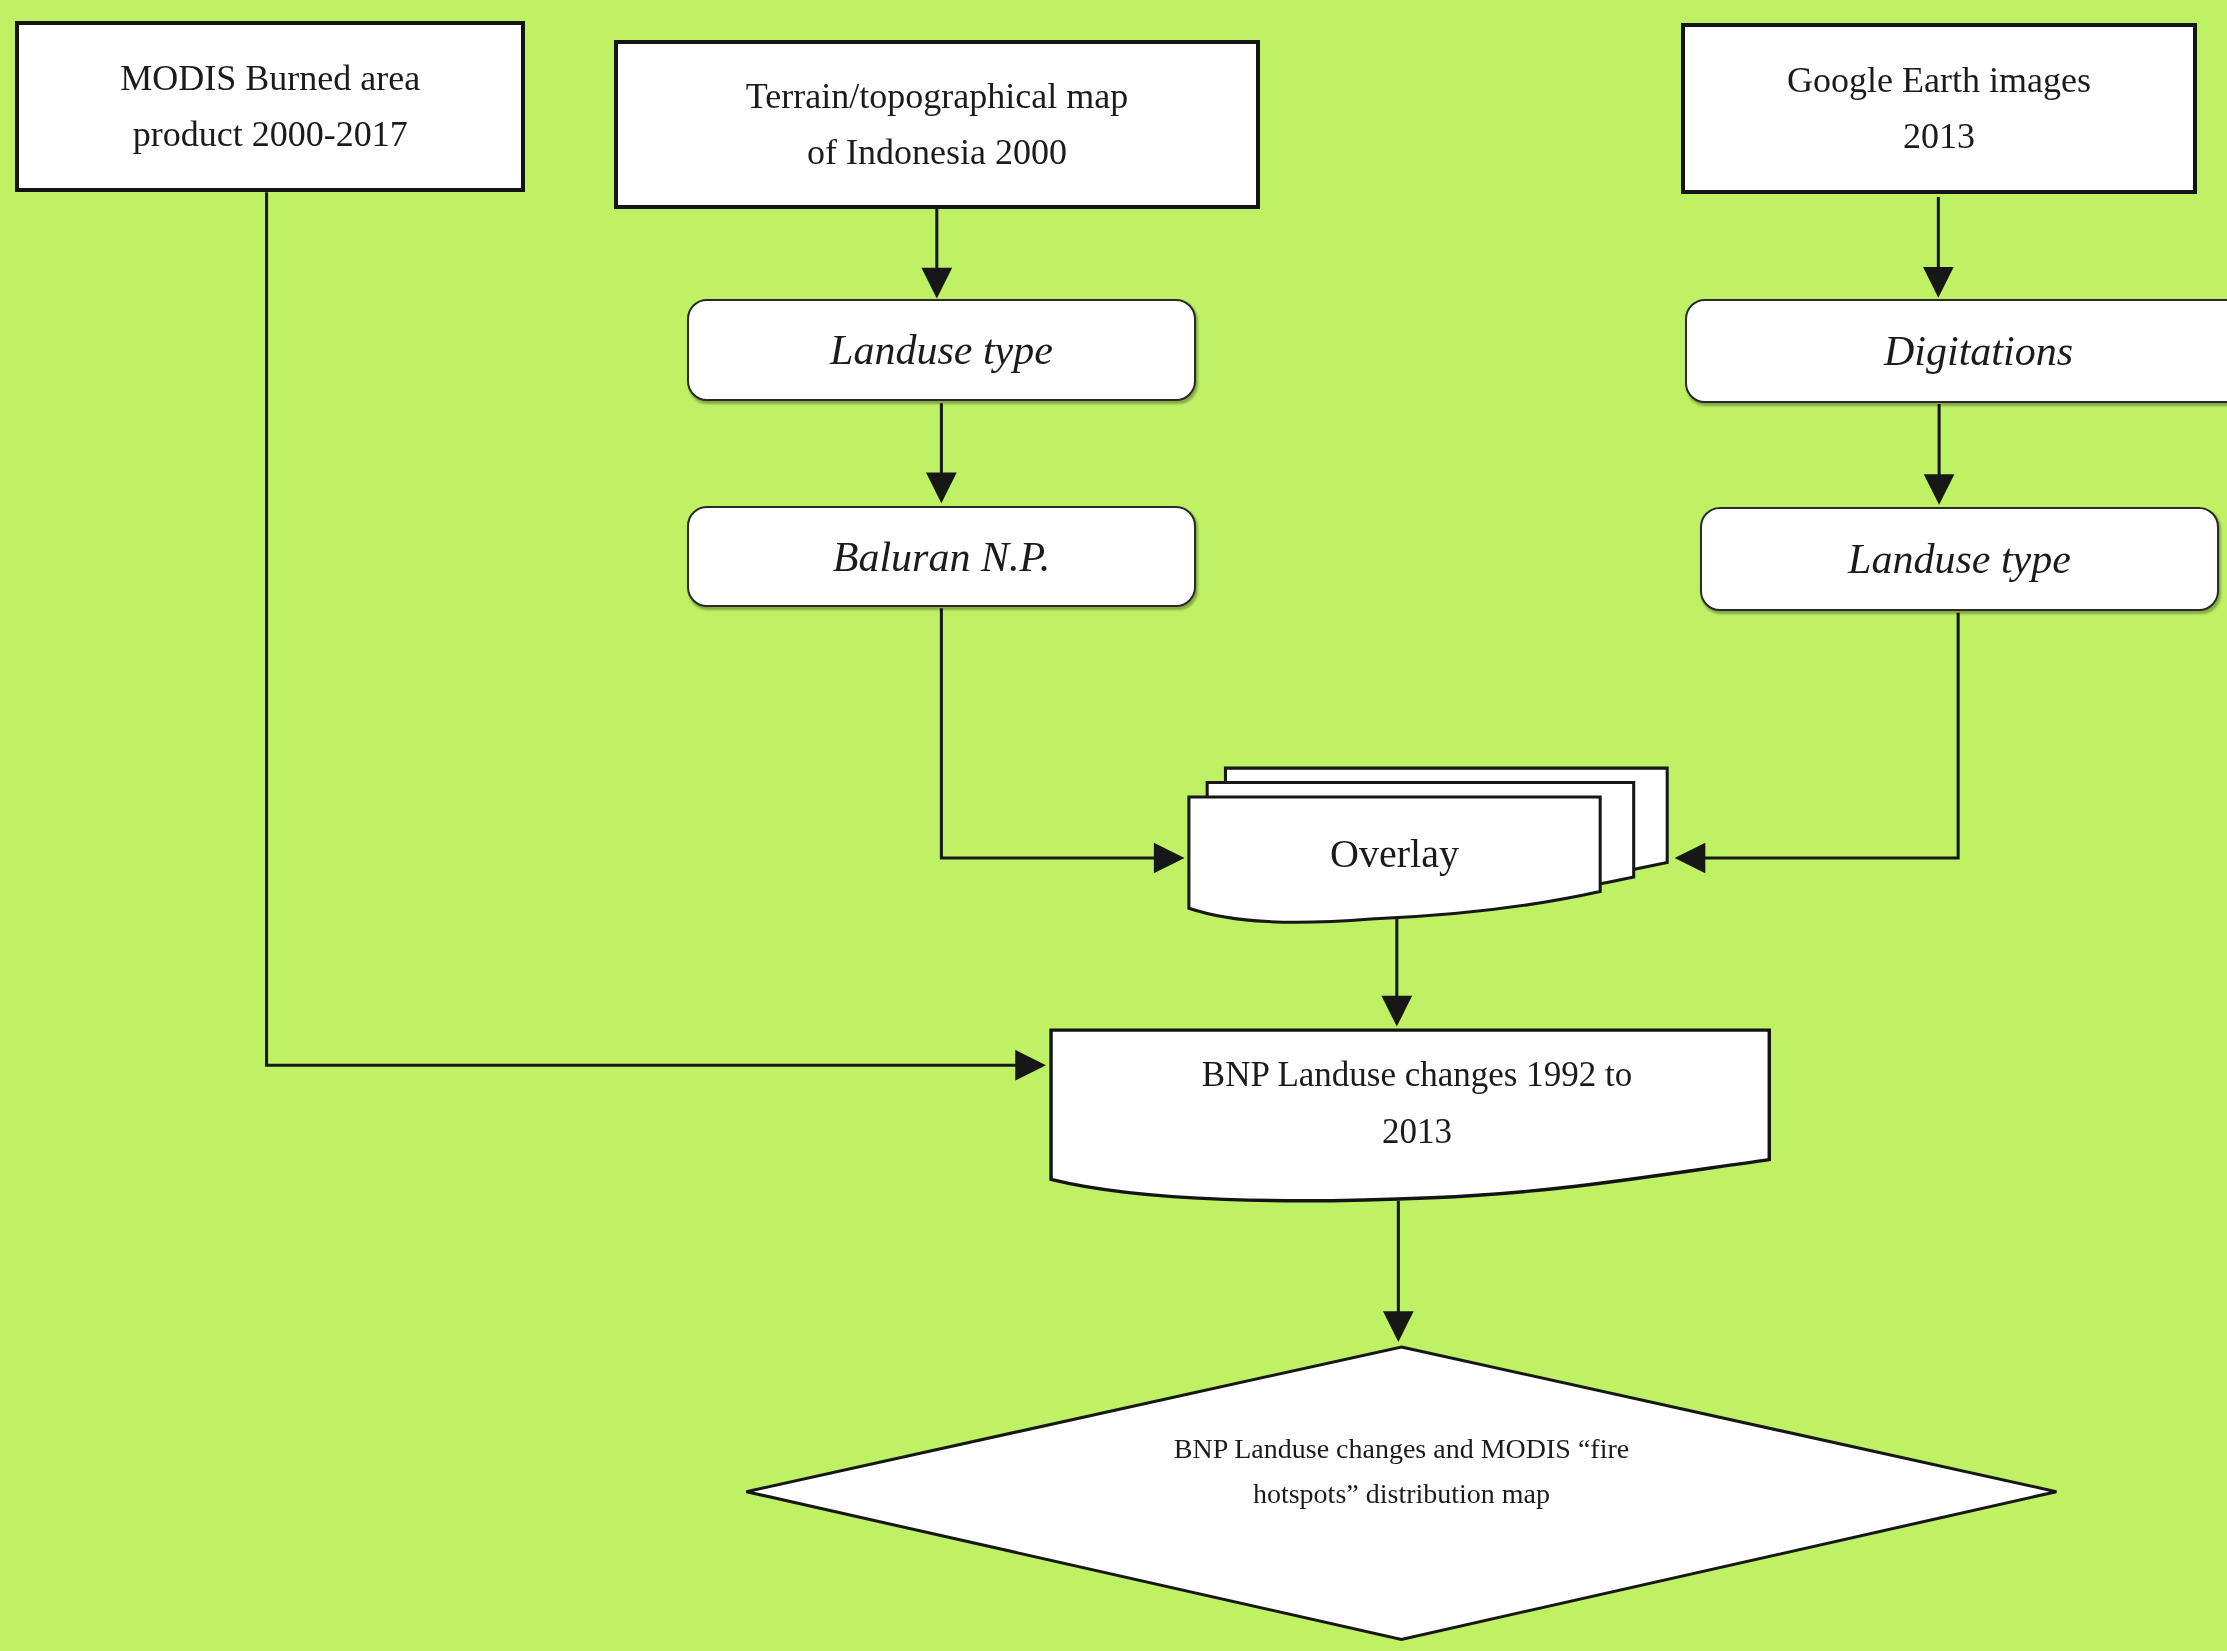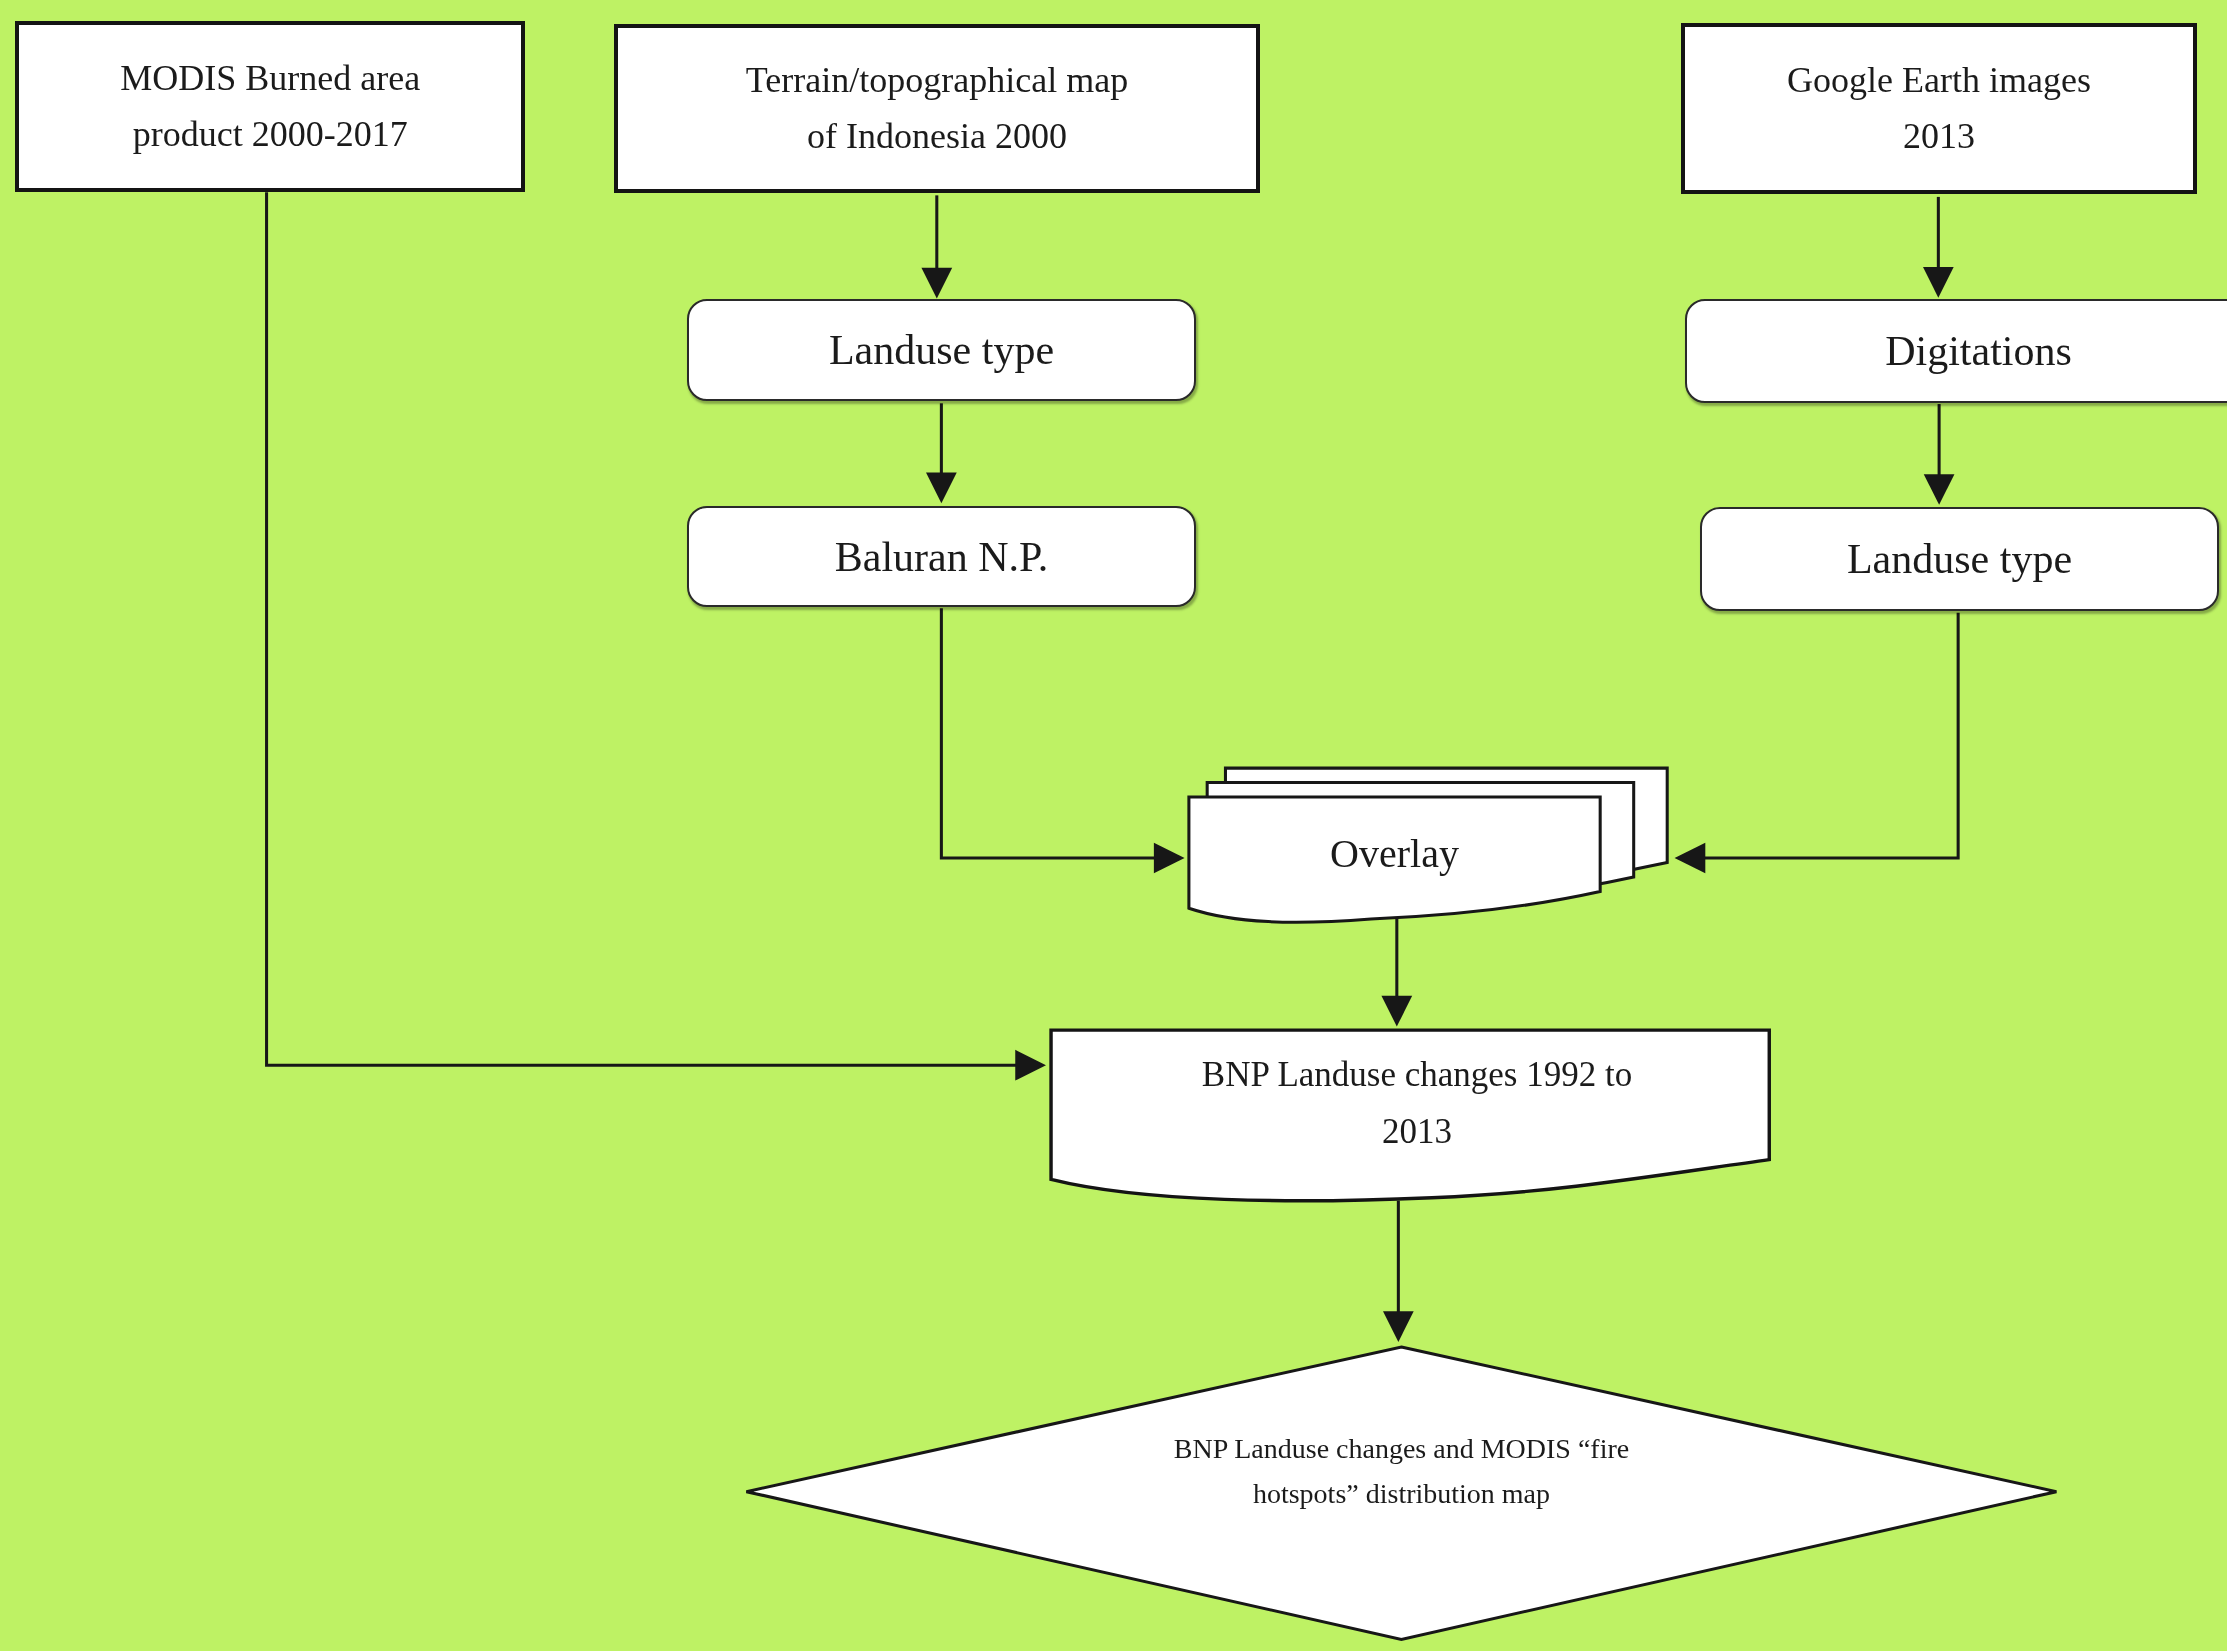--- a/index.html
+++ b/index.html
@@ -25,20 +25,21 @@
   .rect-node {
     border:4.6px solid #141414;
     font-size:36px;
     line-height:1.55;
   }
   .round-node {
     border:2.3px solid #2a2a2a;
     border-radius:20px;
     font-size:42px;
     box-shadow:1.5px 2.3px 2.3px rgba(0,0,0,0.30);
+    font-style:italic;
   }
   .shape-label {
     position:absolute;
     display:flex; flex-direction:column;
     align-items:center; justify-content:center;
     text-align:center;
     pointer-events:none;
   }
   .lbl-line { display:block; white-space:nowrap; }
   #overlay-label { font-size:40px; }
@@ -77,21 +78,21 @@
     <path class="connector" marker-end="url(#arw)" d="M 1834,1204 L 1834,1340"></path>
     <path class="connector" marker-end="url(#arw)" d="M 350,252 L 350,1398 L 1366,1398"></path>
     <path class="connector" marker-end="url(#arw)" d="M 1836,1576 L 1836,1754"></path>
   </svg>
 
   <div class="node rect-node" style="left:15.2px; top:21.3px; width:510px; height:171px;">
     <span class="lbl-line">MODIS Burned area</span>
     <span class="lbl-line">product 2000-2017</span>
   </div>
 
-  <div class="node rect-node" style="left:614px; top:24px; width:646px; height:169px;">
+  <div class="node rect-node" style="left:614px; top:40px; width:646px; height:169px;">
     <span class="lbl-line">Terrain/topographical map</span>
     <span class="lbl-line">of Indonesia 2000</span>
   </div>
 
   <div class="node rect-node" style="left:1681px; top:23px; width:516px; height:171px;">
     <span class="lbl-line">Google Earth images</span>
     <span class="lbl-line">2013</span>
   </div>
 
   <div class="node round-node" style="left:687px; top:299px; width:509px; height:102px;">

